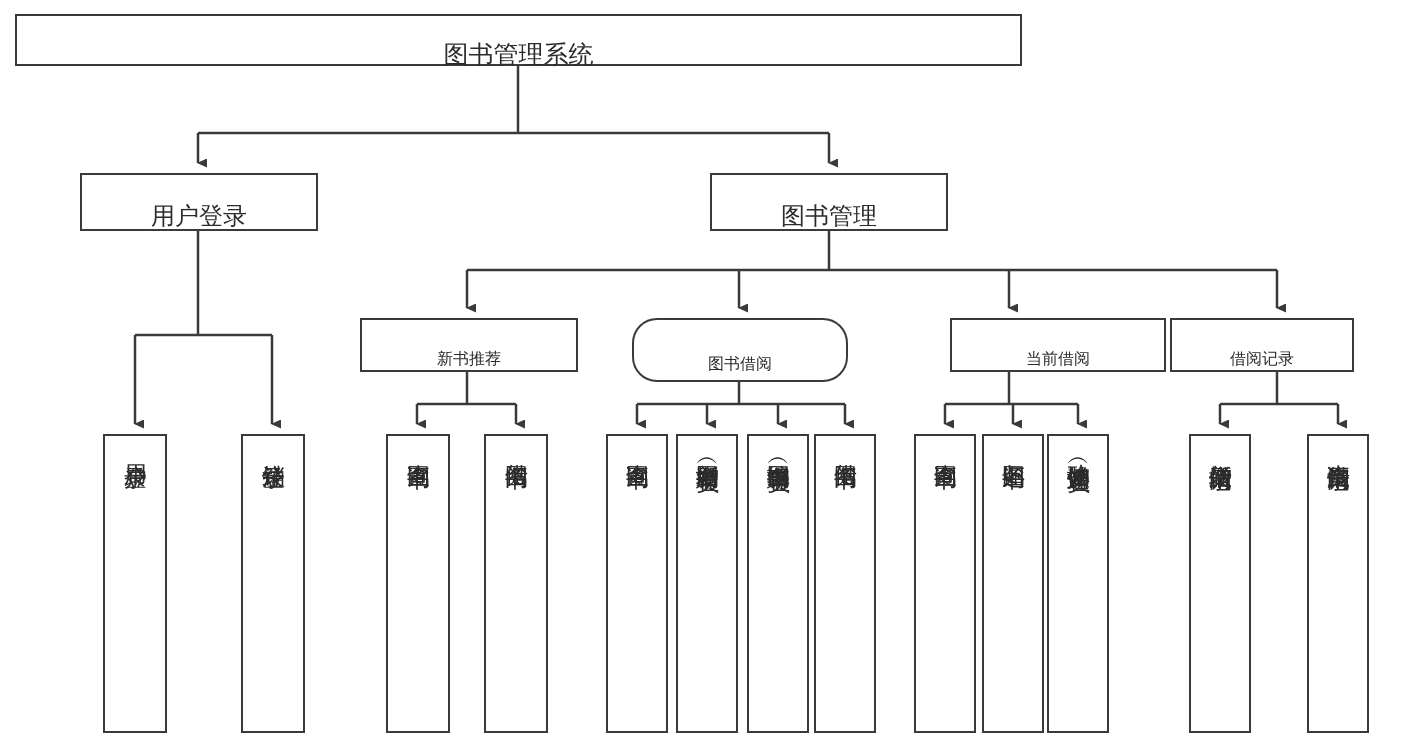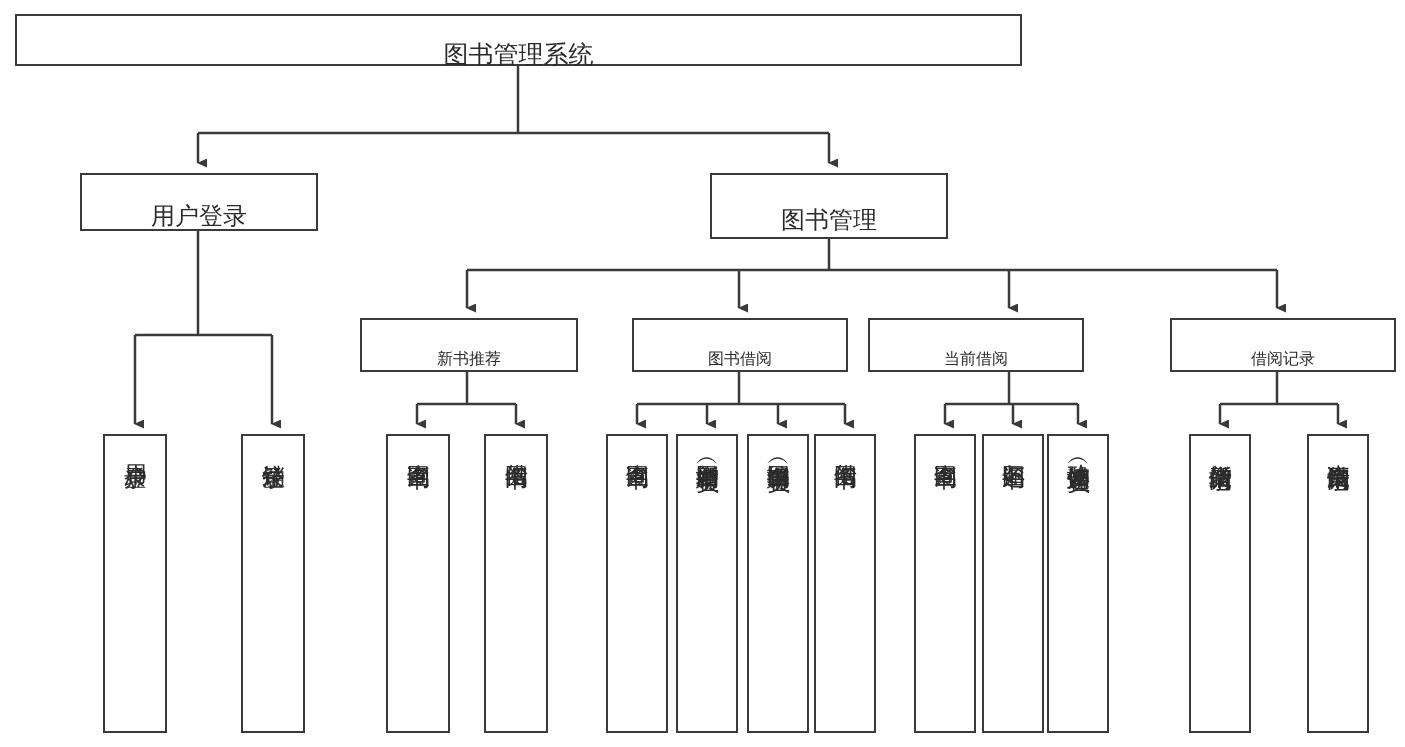--- a/index.html
+++ b/index.html
@@ -114,34 +114,34 @@
     </g>
   </svg>
 
   <div class="node level0" style="left:15px; top:14px; width:1007px; height:52px;">
     <span class="htext">图书管理系统</span>
   </div>
 
   <div class="node level1" style="left:80px; top:173px; width:238px; height:58px;">
     <span class="htext">用户登录</span>
   </div>
-  <div class="node level1" style="left:710px; top:173px; width:238px; height:66px;">
+  <div class="node level1" style="left:710px; top:173px; width:238px; height:58px;">
     <span class="htext">图书管理</span>
   </div>
 
   <div class="node level2" style="left:360px; top:318px; width:218px; height:54px;">
     <span class="htext">新书推荐</span>
   </div>
-  <div class="node level2" style="left:632px; top:318px; width:216px; height:54px;">
+  <div class="node level2" style="left:632px; top:318px; width:216px; height:64px;border-radius:25px;">
     <span class="htext">图书借阅</span>
   </div>
-  <div class="node level2" style="left:868px; top:318px; width:216px; height:54px;">
+  <div class="node level2" style="left:950px; top:318px; width:216px; height:54px;">
     <span class="htext">当前借阅</span>
   </div>
-  <div class="node level2" style="left:1170px; top:318px; width:226px; height:54px;">
+  <div class="node level2" style="left:1170px; top:318px; width:184px; height:54px;">
     <span class="htext">借阅记录</span>
   </div>
 
   <div class="node leaf" style="left:103px; top:434px; width:64px; height:299px;">
     <span class="vtext">用户登录</span>
   </div>
   <div class="node leaf" style="left:241px; top:434px; width:64px; height:299px;">
     <span class="vtext">注销登录</span>
   </div>
 

